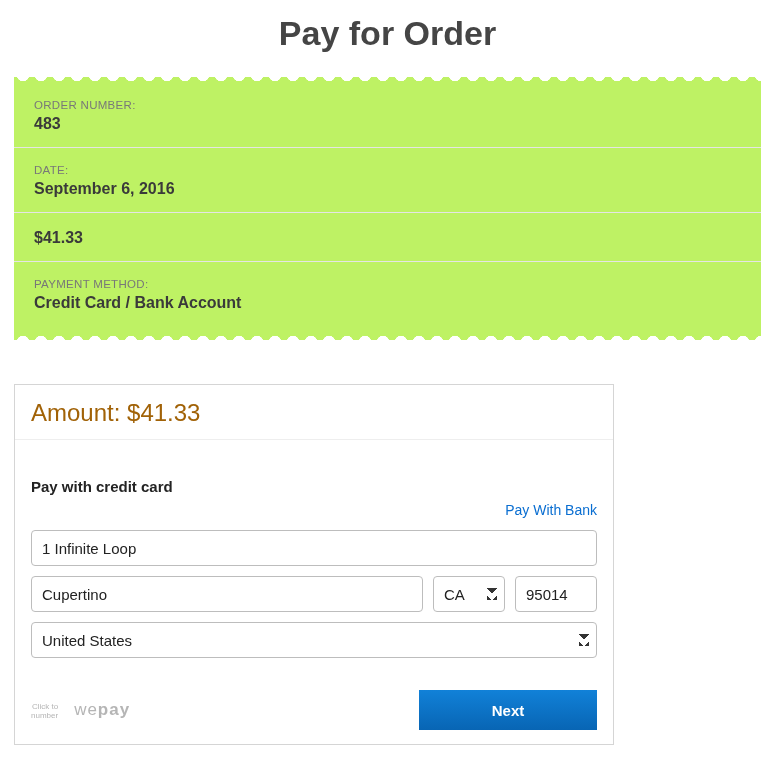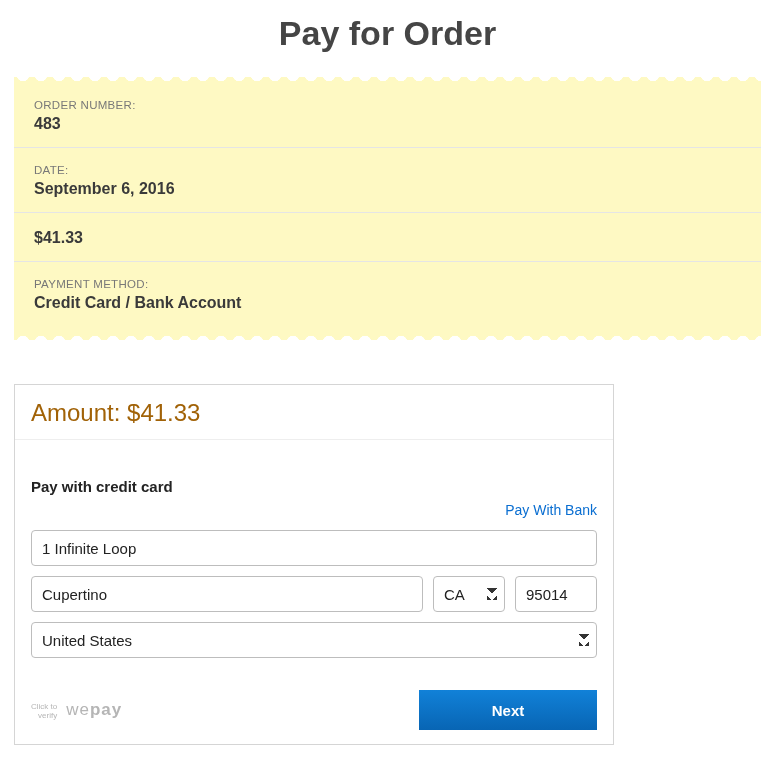--- a/index.html
+++ b/index.html
@@ -10,21 +10,21 @@
     width: 775px;
   }
   h1.page-title {
     font-size: 34px;
     font-weight: 700;
     color: #454545;
     margin-bottom: 24px;
     text-align: center;
   }
   .summary-card {
-    background: #fef9c3;
+    background: #bef264;
     position: relative;
     padding: 6px 0 14px 0;
   }
   .summary-card::before, .summary-card::after {
     content: "";
     position: absolute;
     left: 0; right: 0; height: 10px;
     background-repeat: repeat-x;
     background-size: 18px 10px;
   }
@@ -164,21 +164,21 @@
     display: flex;
     justify-content: space-between;
     align-items: center;
     padding: 4px 16px 14px 16px;
   }
   .verify {
     font-family: Helvetica, Arial, sans-serif;
     color: #b5b5b5;
     display: flex;
     align-items: flex-end;
-    gap: 9px;
+    gap: 16px;
   }
   .verify .small {
     font-size: 8px;
     line-height: 9px;
     text-align: right;
   }
   .verify .brand {
     font-size: 17px;
     letter-spacing: 1px;
     font-weight: 300;
@@ -249,19 +249,19 @@
           </select>
         </div>
       </div>
     </div>
   </div>
 
   <div class="footer">
     <div class="verify">
       <div class="small">
         <div>Click to</div>
-        <div>verify</div>
+        <div>number</div>
       </div>
       <div class="brand"><span>we</span><b>pay</b></div>
     </div>
     <button class="next-btn">Next</button>
   </div>
 </div>
 
 </body></html>

